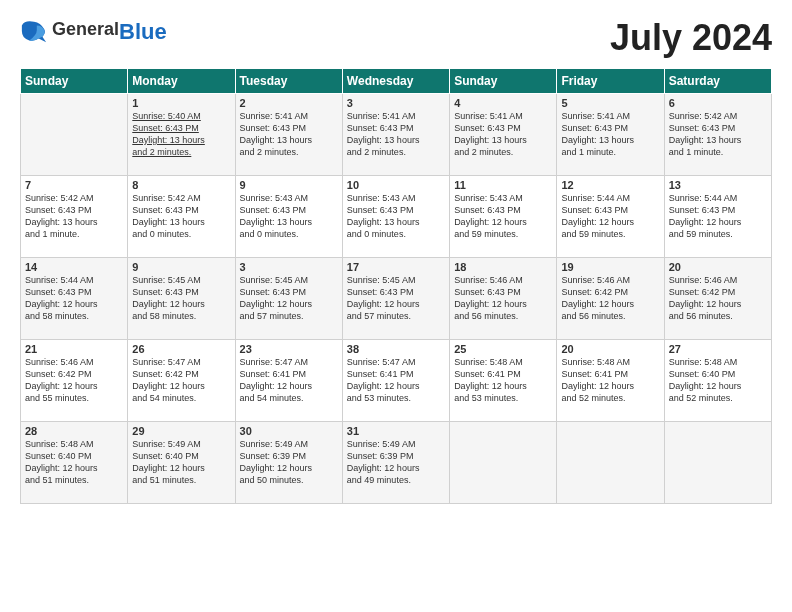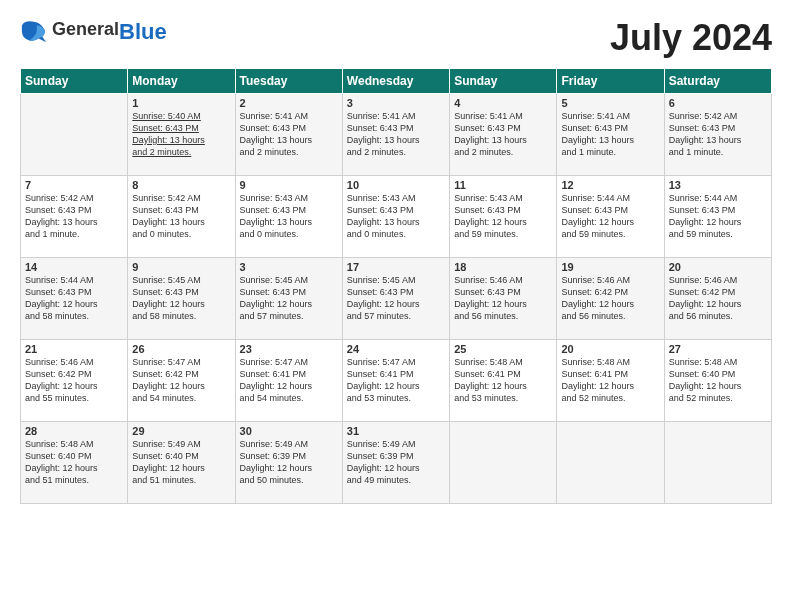--- a/index.html
+++ b/index.html
@@ -294,21 +294,21 @@
 and 54 minutes.</div>
           </td>
           <td>
             <span class="day-number">23</span>
             <div class="cell-info" style="white-space: pre-line;">Sunrise: 5:47 AM
 Sunset: 6:41 PM
 Daylight: 12 hours
 and 54 minutes.</div>
           </td>
           <td>
-            <span class="day-number">24</span>
+            <span class="day-number">38</span>
             <div class="cell-info" style="white-space: pre-line;">Sunrise: 5:47 AM
 Sunset: 6:41 PM
 Daylight: 12 hours
 and 53 minutes.</div>
           </td>
           <td>
             <span class="day-number">25</span>
             <div class="cell-info" style="white-space: pre-line;">Sunrise: 5:48 AM
 Sunset: 6:41 PM
 Daylight: 12 hours

